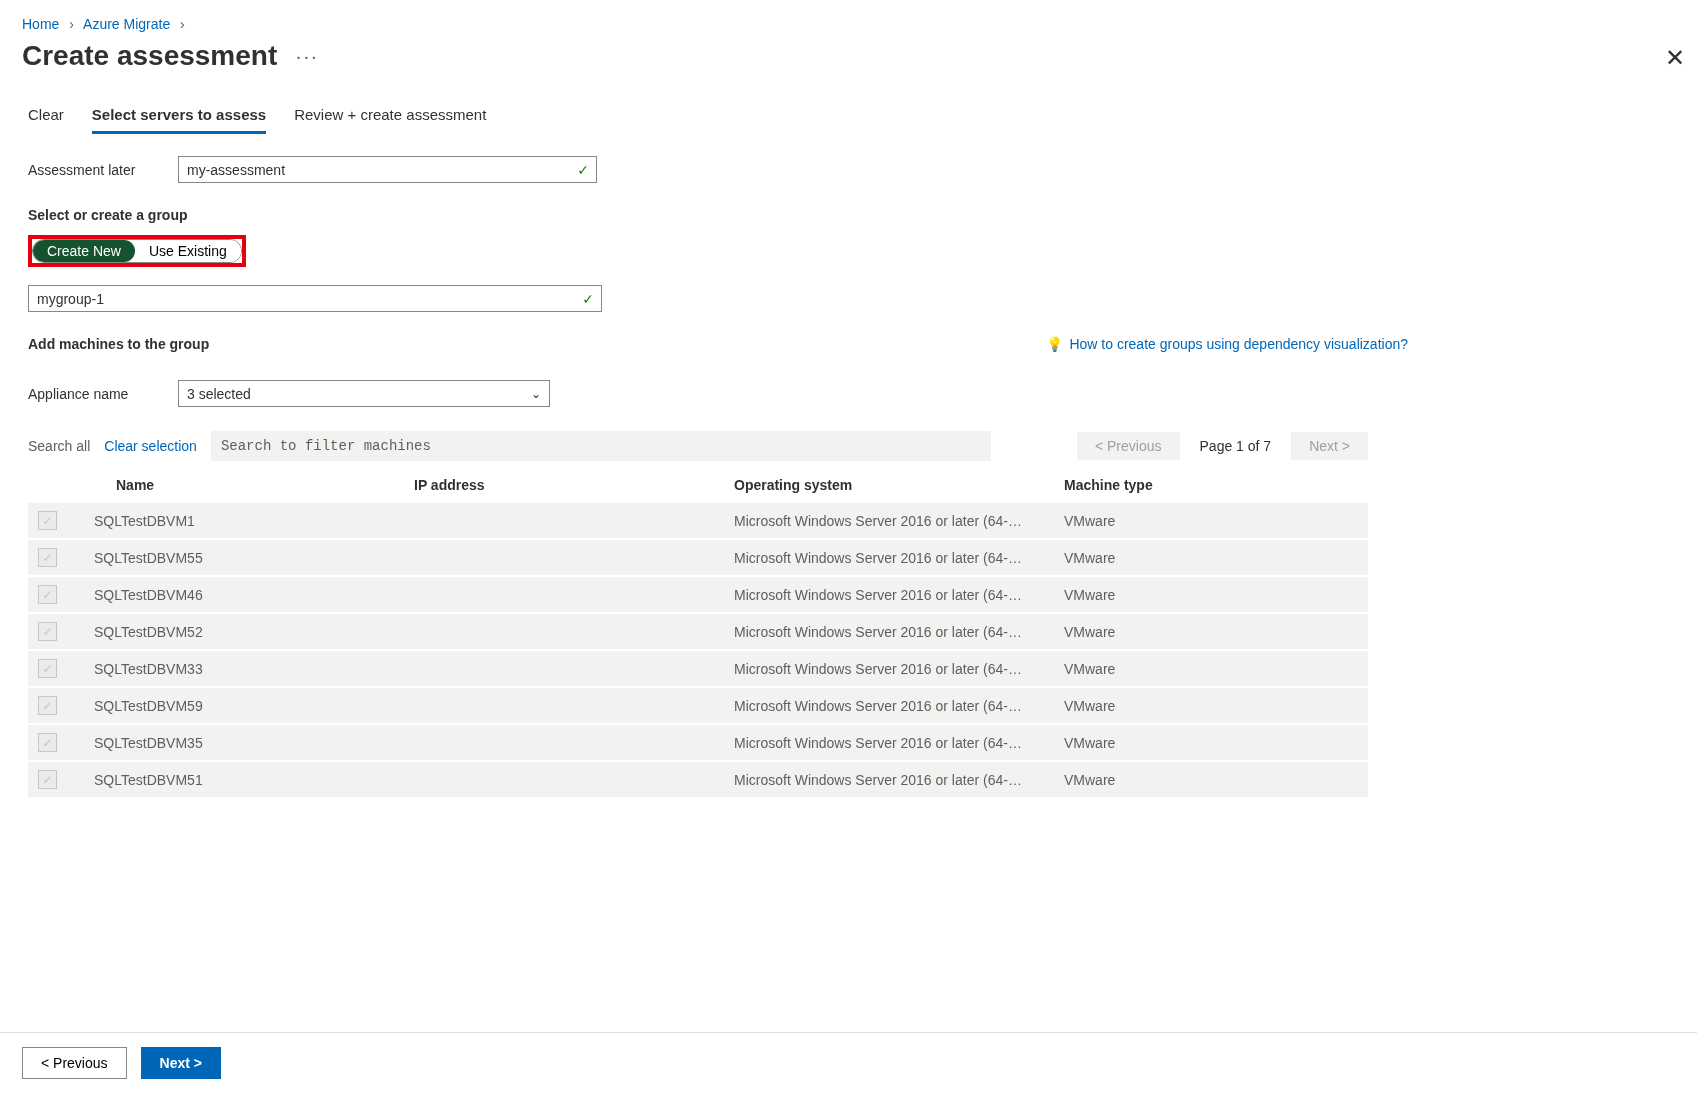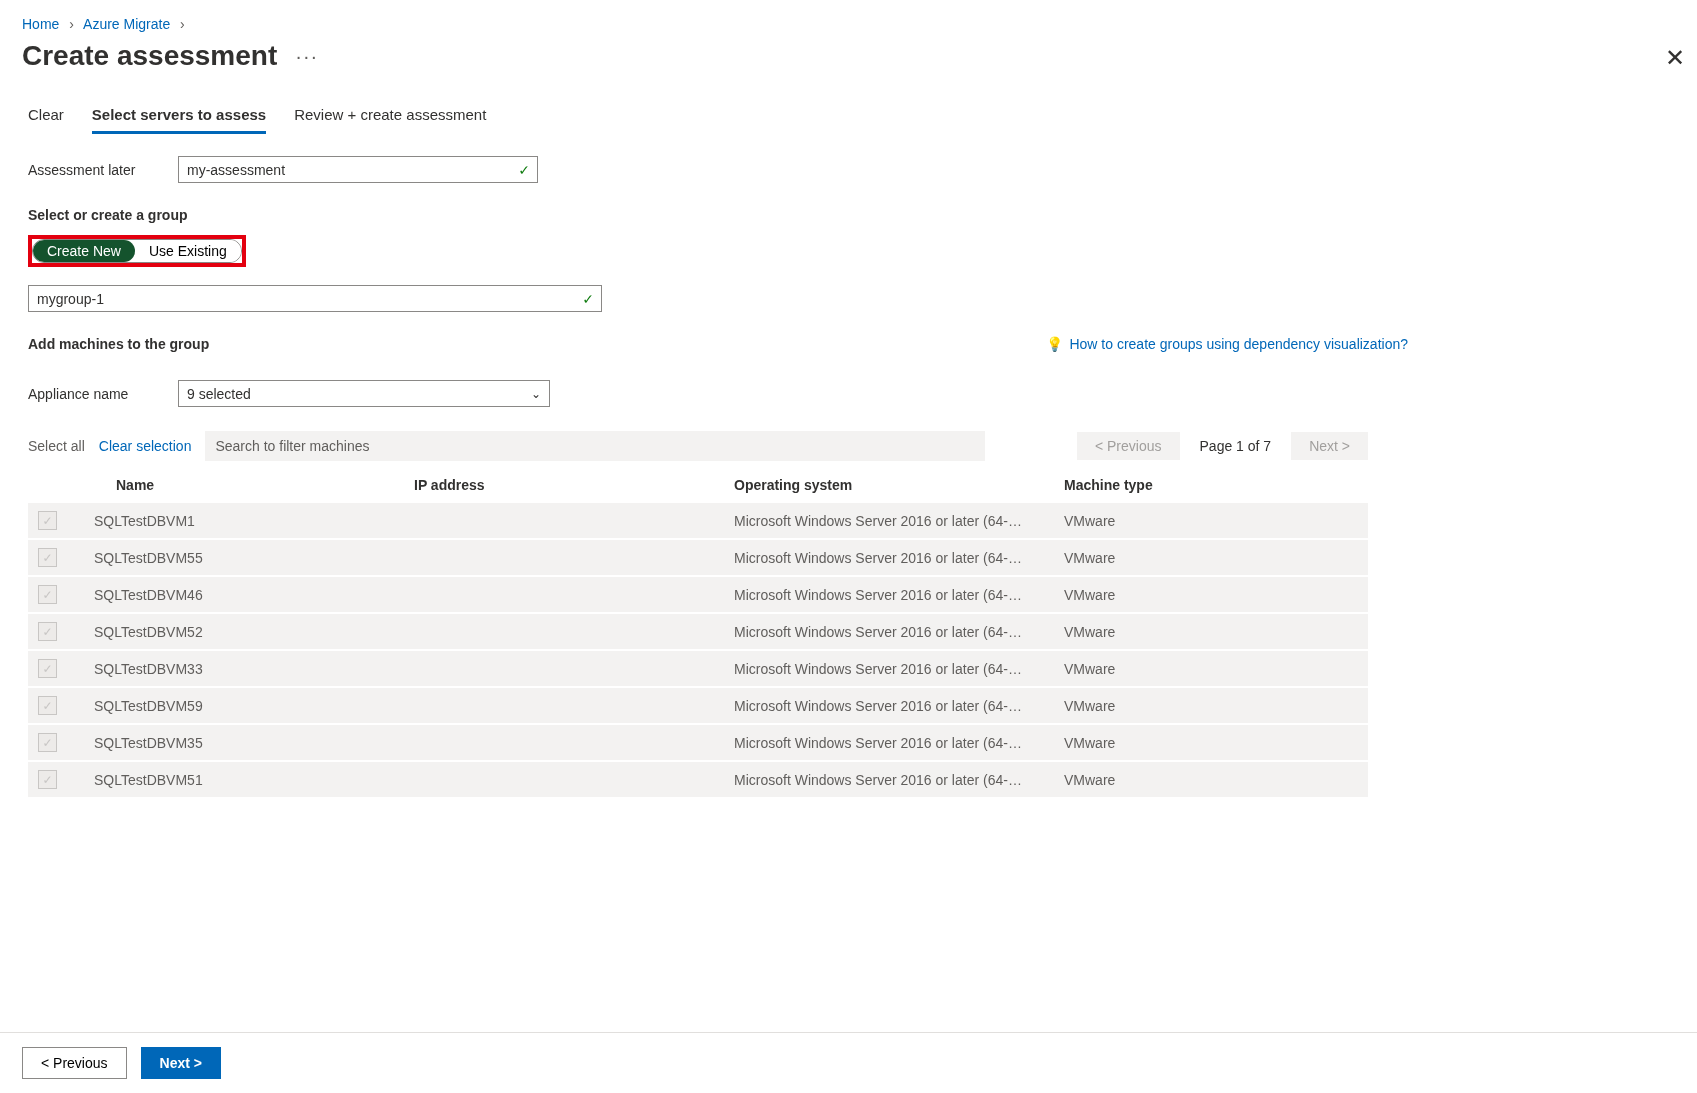--- a/index.html
+++ b/index.html
@@ -20,21 +20,21 @@
   .ellipsis { font-size: 20px; color:#605e5c; cursor:pointer; letter-spacing:1px; line-height:1; }
   .close-x { font-size: 24px; color:#323130; cursor:pointer; padding:4px; margin-right:-4px; }
 
   .content { padding-left: 6px; }
   .tabs { display:flex; gap: 28px; border-bottom: none; margin-bottom: 22px; }
   .tab { font-size: 15px; color:#323130; padding: 2px 0 8px 0; cursor:pointer; }
   .tab.active { font-weight:600; border-bottom: 3px solid #0067b8; }
 
   .form-row { display:flex; align-items:center; gap: 20px; margin-bottom: 24px; }
   .form-label { font-size: 14px; color:#323130; min-width: 130px; }
-  .text-input-wrap { position: relative; width: 360px; }
+  .text-input-wrap { position: relative; width: 419px; }
   .text-input-wrap.wide { width: 574px; }
   .text-input {
     width: 100%; height: 27px; padding: 2px 28px 2px 8px;
     border: 1px solid #8a8886; font-size: 14px; color:#323130;
     background:#fff; font-family:inherit;
   }
   .valid-check {
     position:absolute; right:8px; top:50%; transform:translateY(-50%);
     color:#107c10; font-size:14px; pointer-events:none;
   }
@@ -65,21 +65,21 @@
     cursor:pointer; display:flex; align-items:center;
   }
   .select-box .chev { position:absolute; right:8px; top:50%; transform:translateY(-50%); font-size:12px; }
 
   
   .list-controls { display:flex; align-items:center; gap:14px; margin: 22px 0 6px 0; max-width:1340px; }
   .list-controls .sel-all { color:#605e5c; cursor:pointer; }
   .list-controls .clear-sel { color:#0067b8; cursor:pointer; }
   .search-filter {
     flex:1; max-width:780px; height:30px; border:none; background:#f3f2f1;
-    padding:0 10px; font-size:14px; color:#323130; font-family:Liberation Sans, sans-serif;
+    padding:0 10px; font-size:14px; color:#323130; font-family:Liberation Mono, monospace;
   }
   .search-filter::placeholder { color:#605e5c; }
   .pager { margin-left:auto; display:flex; align-items:center; gap:20px; }
   .pager-btn { background:#f3f2f1; color:#a19f9d; border:none; padding:6px 18px; font-size:14px; cursor:default; }
   .pager-label { color:#323130; }
 
   
   .tbl { width:100%; max-width:1340px; border-collapse:collapse; }
   .tbl th { text-align:left; font-weight:600; font-size:14px; padding:10px 8px 10px 22px; color:#323130; }
   .tbl th.name-col { padding-left: 44px; }
@@ -171,28 +171,28 @@
       <a href="#" class="help-link">
         <span class="bulb">💡</span>
         <span>How to create groups using dependency visualization?</span>
       </a>
     </div>
 
     
     <div class="form-row">
       <span class="form-label">Appliance name</span>
       <div class="select-box">
-        <span>9 selected</span>
+        <span>3 selected</span>
         <span class="chev">⌄</span>
       </div>
     </div>
 
     
     <div class="list-controls">
-      <span class="sel-all">Select all</span>
+      <span class="sel-all">Search all</span>
       <span class="clear-sel">Clear selection</span>
       <input type="text" class="search-filter" placeholder="Search to filter machines" style="">
       <div class="pager">
         <button class="pager-btn">&lt;  Previous</button>
         <span class="pager-label">Page 1 of 7</span>
         <button class="pager-btn">Next  &gt;</button>
       </div>
     </div>
 
     

